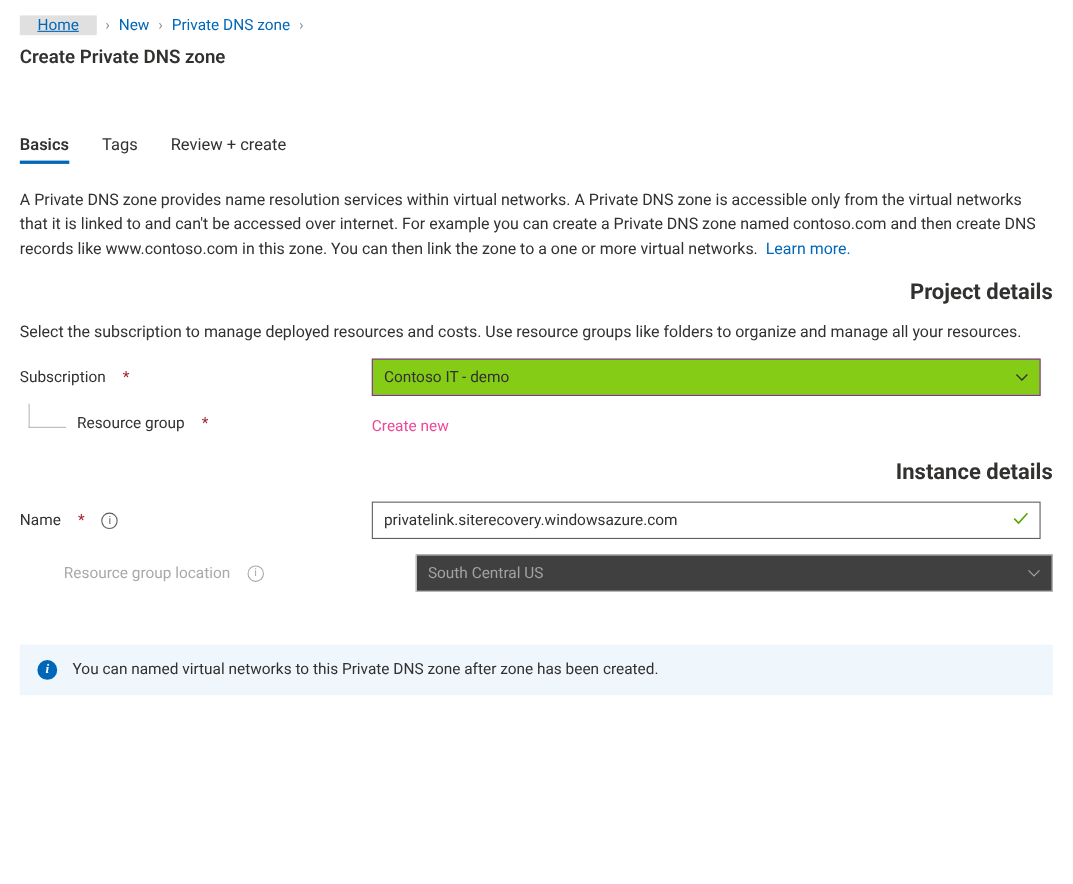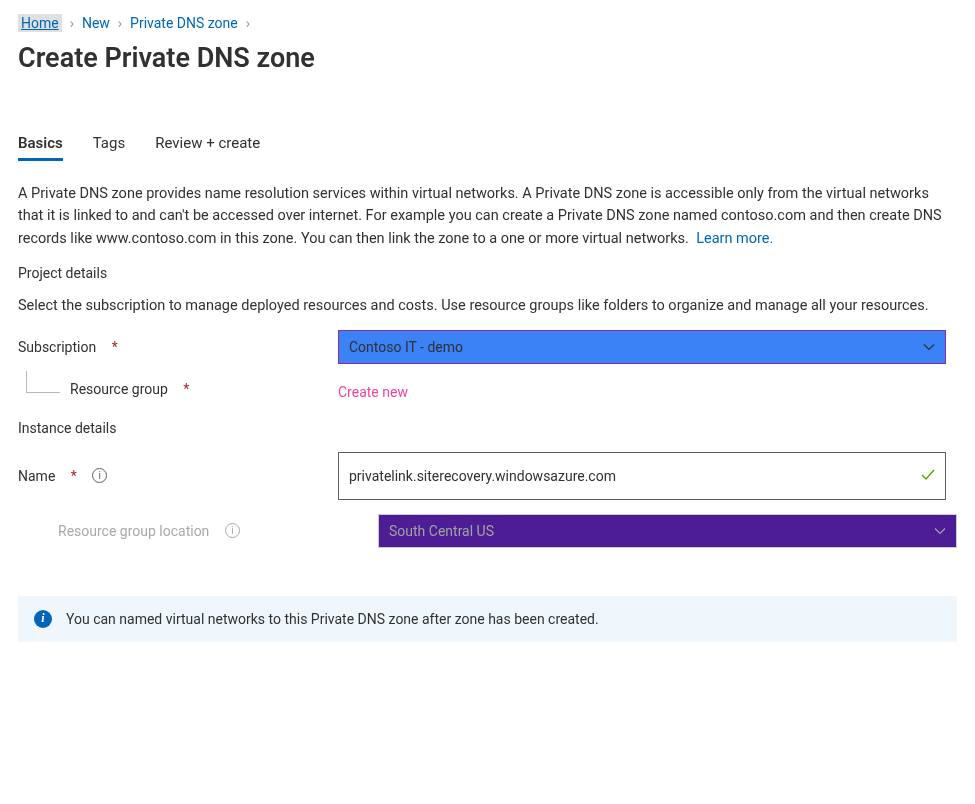--- a/index.html
+++ b/index.html
@@ -21,30 +21,30 @@
     font-size: 14px;
     margin-bottom: 10px;
   }
   .breadcrumb a {
     color: #0067b8;
     text-decoration: none;
     cursor: pointer;
   }
   .breadcrumb a.current {
     background: #e0e0e0;
-    padding: 1px 3px;
+    padding: 1px 16px;
     text-decoration: underline;
   }
   .breadcrumb .chev {
     color: #959593;
     font-size: 14px;
   }
 
   h1.title {
-    font-size: 27px;
+    font-size: 17px;
     font-weight: 600;
     margin: 4px 0 60px 0;
     color: #323130;
   }
 
   
   .tabs {
     display: flex;
     gap: 30px;
     border-bottom: none;
@@ -64,44 +64,45 @@
 
   .desc {
     font-size: 14.5px;
     line-height: 1.55;
     color: #323130;
     max-width: 940px;
   }
   .desc a { color: #0067b8; text-decoration: none; cursor: pointer; }
 
   h2.section {
-    font-size: 14px;
-    font-weight: 400;
+    font-size: 20px;
+    font-weight: 700;
     margin: 14px 0 10px 0;
+    text-align: right;
   }
   .section-desc {
     font-size: 14.5px;
     line-height: 1.55;
     margin-bottom: 12px;
     max-width: 940px;
   }
 
   
   .row {
     display: flex;
     align-items: center;
     margin-bottom: 14px;
   }
   .label-col {
     width: 320px;
     flex-shrink: 0;
     font-size: 14px;
     color: #323130;
     display: flex;
-    align-items: flex-start;
+    align-items: flex-end;
     gap: 6px;
   }
   .label-col.indented {
     padding-left: 52px;
     position: relative;
   }
   .indent-connector {
     position: absolute;
     left: 8px;
     top: -10px;
@@ -131,47 +132,47 @@
   .field-col {
     flex: 1;
     max-width: 608px;
     position: relative;
   }
 
   .select-box {
     width: 100%;
     height: 34px;
     border: 1px solid #8a2da5;
-    background: #3b82f6;
+    background: #84cc16;
     display: flex;
     align-items: center;
     justify-content: space-between;
     padding: 0 10px;
     font-size: 14px;
     cursor: pointer;
   }
   .select-box.disabled {
     border: 1px solid #cccccc;
-    background: #4c1d95;
+    background: #404040;
     color: #a2a2a0;
     cursor: default;
   }
   .chevron-down {
     width: 12px; height: 12px;
     display: inline-block;
   }
   .chevron-down svg { display:block; }
 
   .text-input-wrap {
     position: relative;
     width: 100%;
   }
   .text-input {
     width: 100%;
-    height: 48px;
+    height: 34px;
     border: 1px solid #605e5c;
     padding: 0 34px 0 10px;
     font-size: 14px;
     font-family: inherit;
     color: #323130;
     outline: none;
   }
   .valid-check {
     position: absolute;
     right: 10px;

